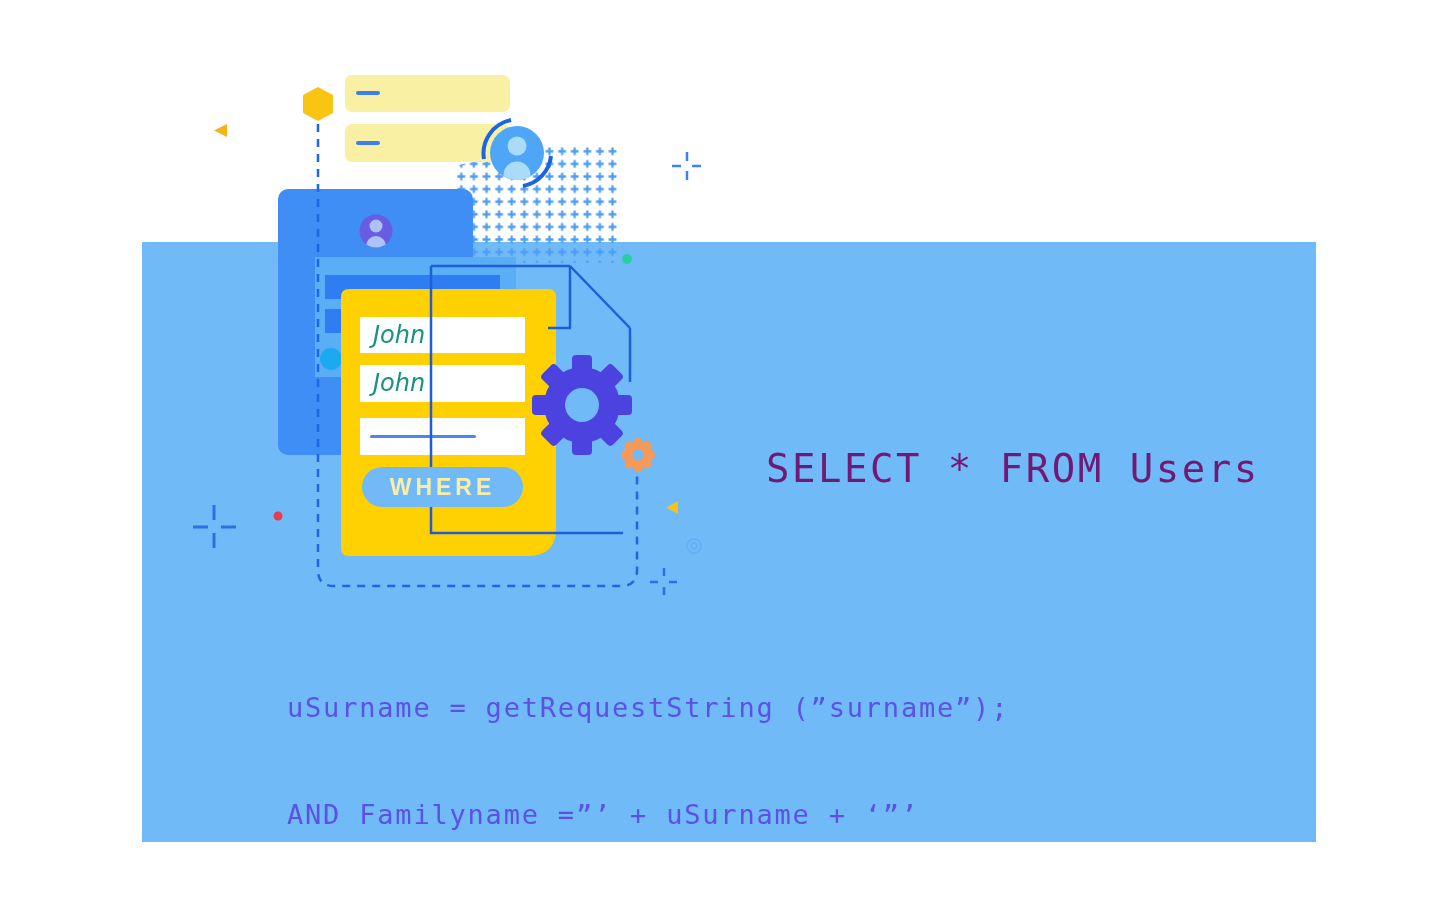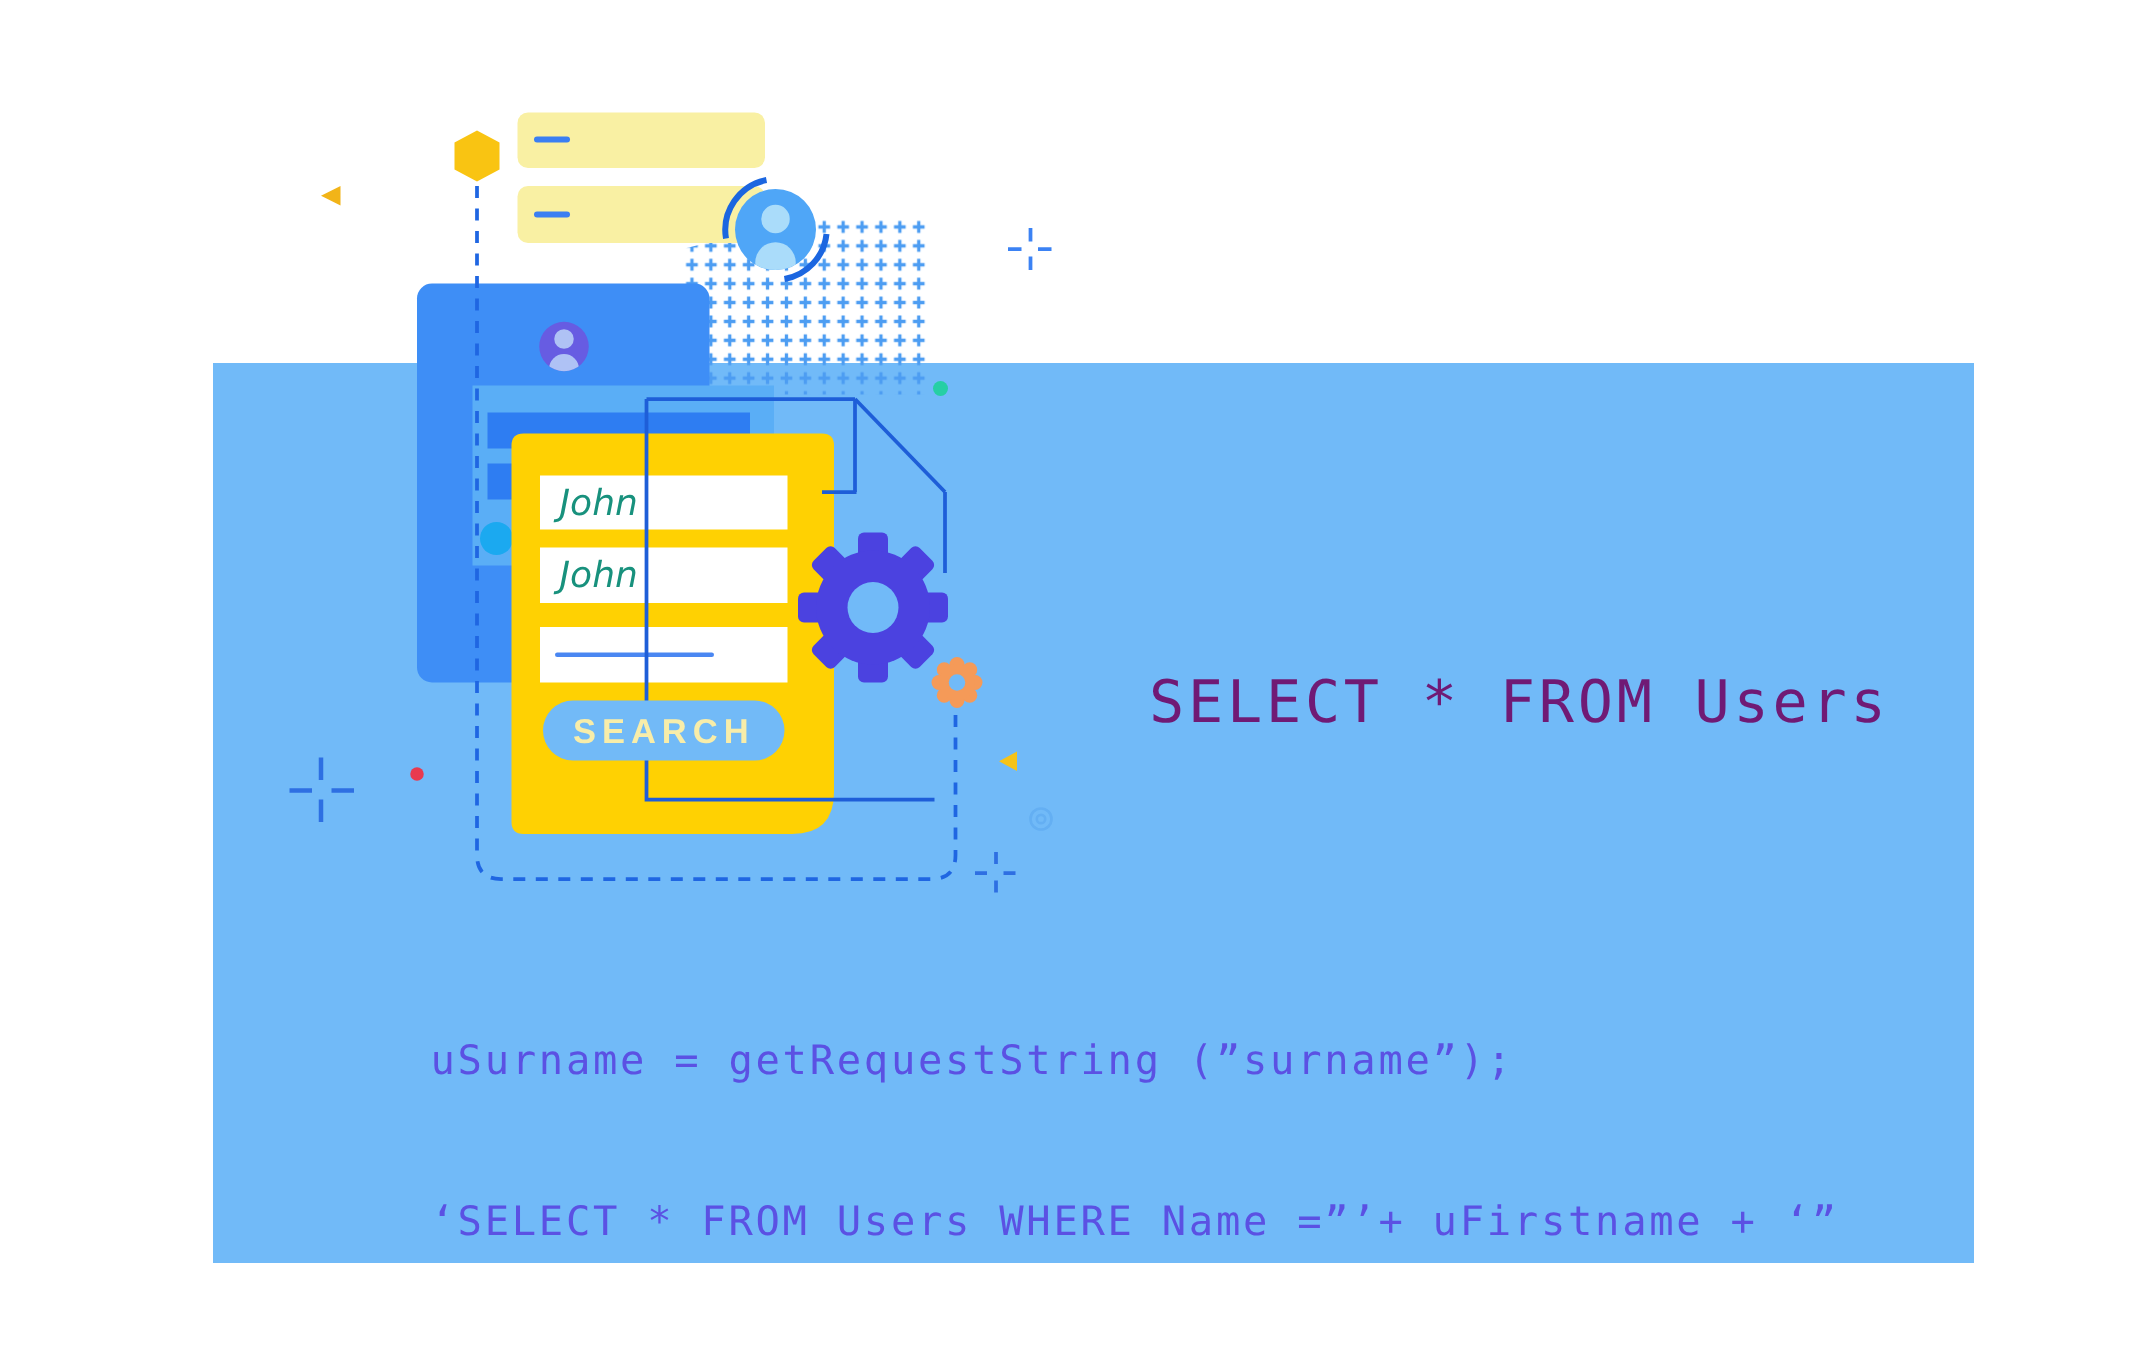--- a/index.html
+++ b/index.html
@@ -156,28 +156,27 @@
     <circle cx="627" cy="245" r="5" fill="#26CFA4"></circle>
     <polygon points="678,487 678,500 666,493.5" fill="#F6C318"></polygon>
     <g fill="none" stroke="#5AA7EF" stroke-width="1.8" opacity="0.55">
       <circle cx="694" cy="532" r="7"></circle>
       <circle cx="694" cy="532" r="2.8"></circle>
     </g>
   </svg>
 
   <div class="field-text field-john">John</div>
   <div class="field-text field-smith">John</div>
-  <div class="search-label">SEARCH</div>
+  <div class="search-label">WHERE</div>
 
   <div class="txt sql-orange">
     <div>SELECT * FROM Users</div>
   </div>
 
   <div class="txt code-purple code-block-1">
     <div>uSurname = getRequestString (”surname”);</div>
   </div>
 
   <div class="txt code-purple code-block-2">
-    <div>‘SELECT * FROM Users WHERE Name =”’+ uFirstname + ‘”</div>
     <div>AND Familyname =”’ + uSurname + ‘”’</div>
   </div>
 
 </div>
 
 </body></html>

